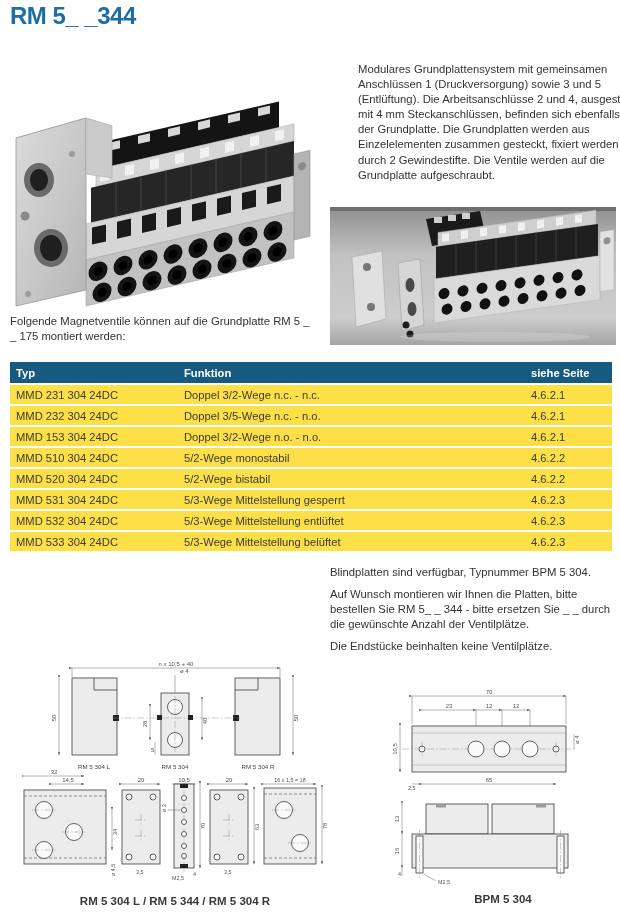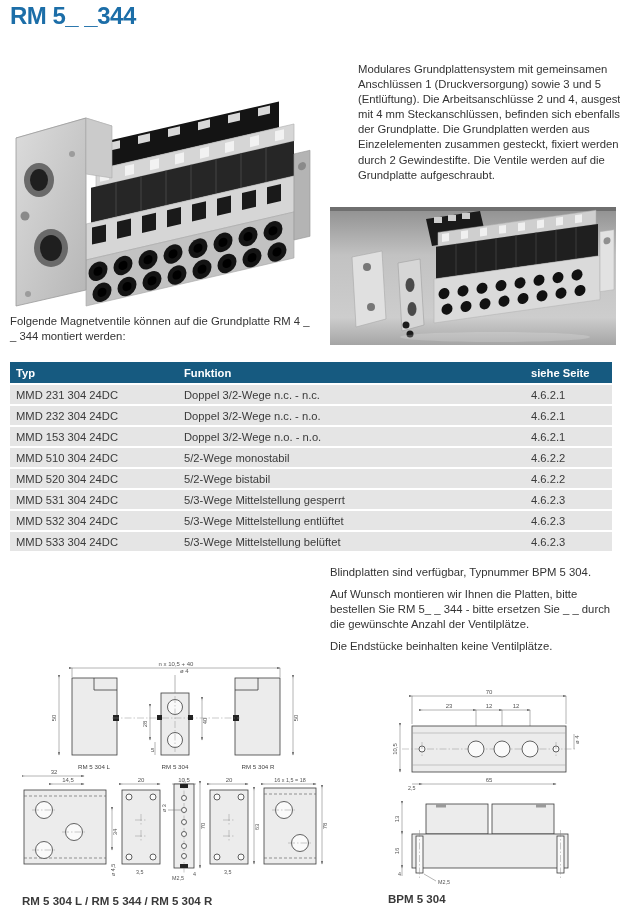--- a/index.html
+++ b/index.html
@@ -8,28 +8,28 @@
   .abs{position:absolute;}
   #title{left:10px;top:2px;font-size:24px;font-weight:bold;color:#1c6ea8;letter-spacing:-0.5px;}
   #intro{left:330px;top:62px;width:288px;font-size:11.3px;line-height:15.1px;color:#333;margin-left:28px;}
   #lead{left:10px;top:314px;width:302px;font-size:11.3px;line-height:15px;color:#333;}
   #photo1{left:8px;top:58px;width:306px;height:250px;}
   #photo2{left:330px;top:207px;width:286px;height:138px;}
   #tablewrap{left:10px;top:360px;width:602px;}
   table{border-collapse:separate;border-spacing:0 2px;width:602px;table-layout:fixed;}
   th{background:#165a80;color:#fff;font-size:11.2px;font-weight:bold;text-align:left;
      padding:3px 6px;height:15px;}
-  td{background:#e5e5e5;color:#3a3a3a;font-size:11.2px;padding:2.5px 6px;height:14px;
+  td{background:#fde047;color:#3a3a3a;font-size:11.2px;padding:2.5px 6px;height:14px;
      white-space:nowrap;overflow:hidden;}
   #notes{left:330px;top:565px;width:288px;font-size:11.3px;line-height:15px;color:#333;}
   #notes p{margin:0 0 7px 0;}
   .drawing{text-align:center;}
   #drawLeft{left:22px;top:660px;width:306px;}
   #drawRight{left:388px;top:686px;width:230px;}
-  .caption{font-size:11.5px;font-weight:bold;color:#3a3a3a;margin-top:3px;text-align:left;}
+  .caption{font-size:11.5px;font-weight:bold;color:#3a3a3a;margin-top:3px;text-align:center;}
   
   .ol{stroke:#3c3c3c;stroke-width:.8;fill:#ececec;}
   .olw{stroke:#3c3c3c;stroke-width:.8;fill:#fafafa;}
   .oln{stroke:#3c3c3c;stroke-width:.8;fill:none;}
   .dl{stroke:#777;stroke-width:.55;fill:none;}
   .cl{stroke:#8a8a8a;stroke-width:.45;stroke-dasharray:7 2 1.5 2;fill:none;}
   .dsh{stroke:#555;stroke-width:.6;stroke-dasharray:3 2;fill:none;}
   .blk{fill:#222;stroke:none;}
   svg text.dim{fill:#555;font-size:6px;font-family:"Liberation Sans",sans-serif;}
   svg text.lbl{fill:#444;font-size:6.2px;font-family:"Liberation Sans",sans-serif;}
@@ -204,21 +204,21 @@
           <circle cx="127" cy="42" r="5.5"></circle>
             <circle cx="146" cy="42" r="5.5"></circle>
         </g>
         <rect x="166" y="-14" width="14" height="60" fill="#e2e2e2" stroke="#b0b0b0" stroke-width="0.5"></rect>
         <circle cx="173" cy="-4" r="3.5" fill="#909090"></circle>
       </g>
       <ellipse cx="165" cy="130" rx="95" ry="5" fill="#ffffff" opacity="0.18"></ellipse>
     </svg>
   </div>
 
-  <div id="lead" class="abs">Folgende Magnetventile können auf die Grundplatte RM 4 _ _ 344 montiert werden:</div>
+  <div id="lead" class="abs">Folgende Magnetventile können auf die Grundplatte RM 5 _ _ 175 montiert werden:</div>
 
   <div id="tablewrap" class="abs">
     <table>
       <colgroup>
           <col style="width:168px">
           <col style="width:347px">
           <col style="width:87px">
         </colgroup>
       <thead>
         <tr>
@@ -228,21 +228,21 @@
         </tr>
       </thead>
       <tbody>
         <tr>
           <td>MMD 231 304 24DC</td>
           <td>Doppel 3/2-Wege n.c. - n.c.</td>
           <td>4.6.2.1</td>
         </tr>
         <tr>
           <td>MMD 232 304 24DC</td>
-          <td>Doppel 3/2-Wege n.c. - n.o.</td>
+          <td>Doppel 3/5-Wege n.c. - n.o.</td>
           <td>4.6.2.1</td>
         </tr>
         <tr>
           <td>MMD 153 304 24DC</td>
           <td>Doppel 3/2-Wege n.o. - n.o.</td>
           <td>4.6.2.1</td>
         </tr>
         <tr>
           <td>MMD 510 304 24DC</td>
           <td>5/2-Wege monostabil</td>

